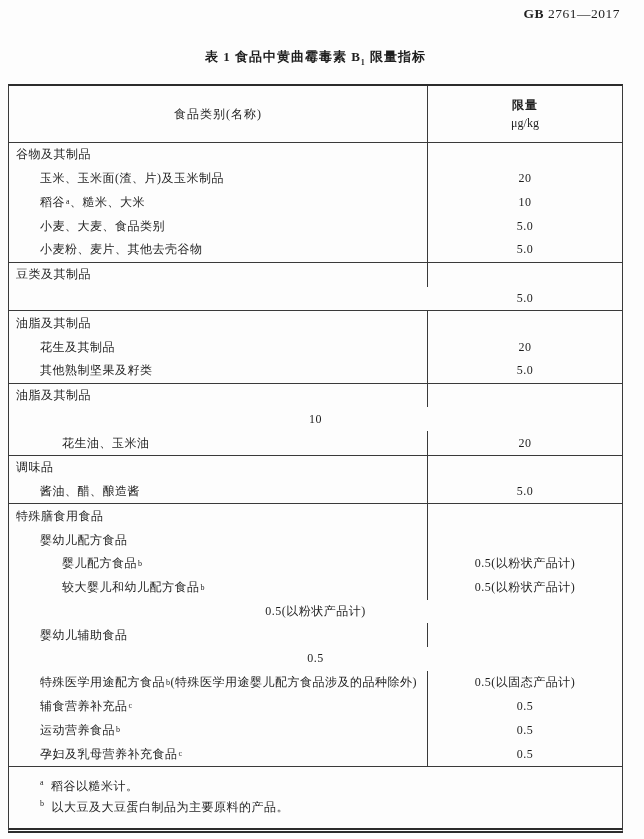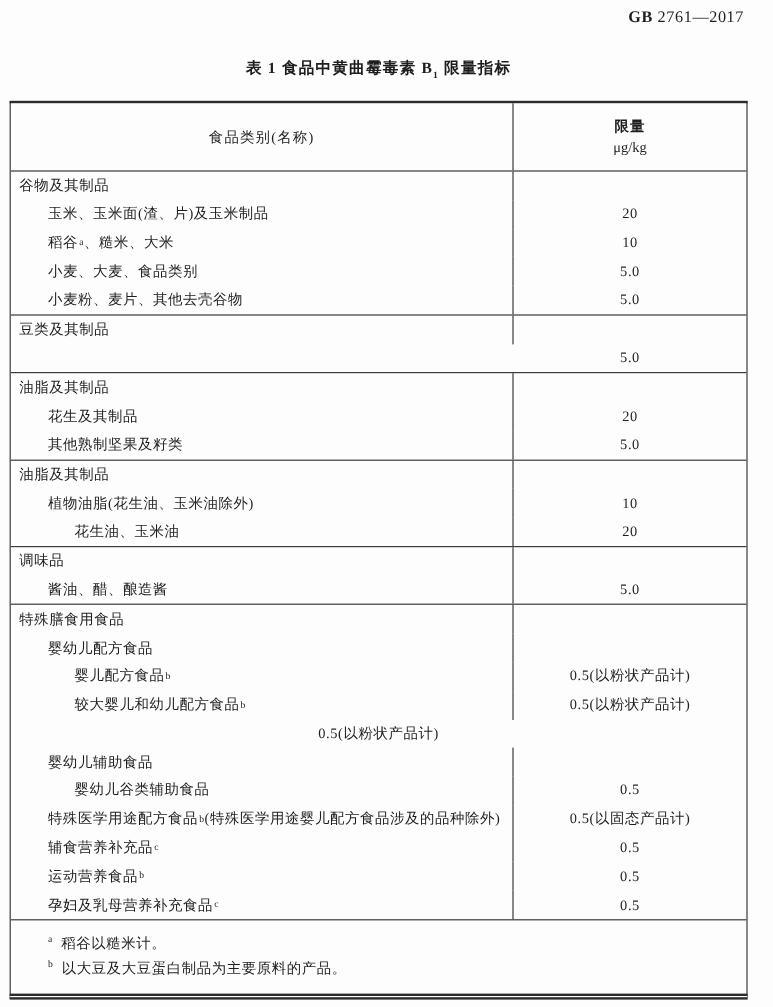--- a/index.html
+++ b/index.html
@@ -137,23 +137,20 @@
         </div>
       </div>
       <div class="group">
         <div class="row">
           <div class="cell-food" style="padding-left: 7px;">
             <span>油脂及其制品</span>
           </div>
           <div class="cell-limit"></div>
         </div>
         <div class="row">
-          <div class="cell-food" style="padding-left: 31px;">
-            <span>植物油脂(花生油、玉米油除外)</span>
-          </div>
           <div class="cell-limit">10</div>
         </div>
         <div class="row">
           <div class="cell-food" style="padding-left: 53px;">
             <span>花生油、玉米油</span>
           </div>
           <div class="cell-limit">20</div>
         </div>
       </div>
       <div class="group">
@@ -200,23 +197,20 @@
         <div class="row">
           <div class="cell-limit">0.5(以粉状产品计)</div>
         </div>
         <div class="row">
           <div class="cell-food" style="padding-left: 31px;">
             <span>婴幼儿辅助食品</span>
           </div>
           <div class="cell-limit"></div>
         </div>
         <div class="row">
-          <div class="cell-food" style="padding-left: 53px;">
-            <span>婴幼儿谷类辅助食品</span>
-          </div>
           <div class="cell-limit">0.5</div>
         </div>
         <div class="row">
           <div class="cell-food" style="padding-left: 31px;">
             <span>特殊医学用途配方食品</span>
             <sup class="fn">b</sup>
             <span>(特殊医学用途婴儿配方食品涉及的品种除外)</span>
           </div>
           <div class="cell-limit">0.5(以固态产品计)</div>
         </div>

